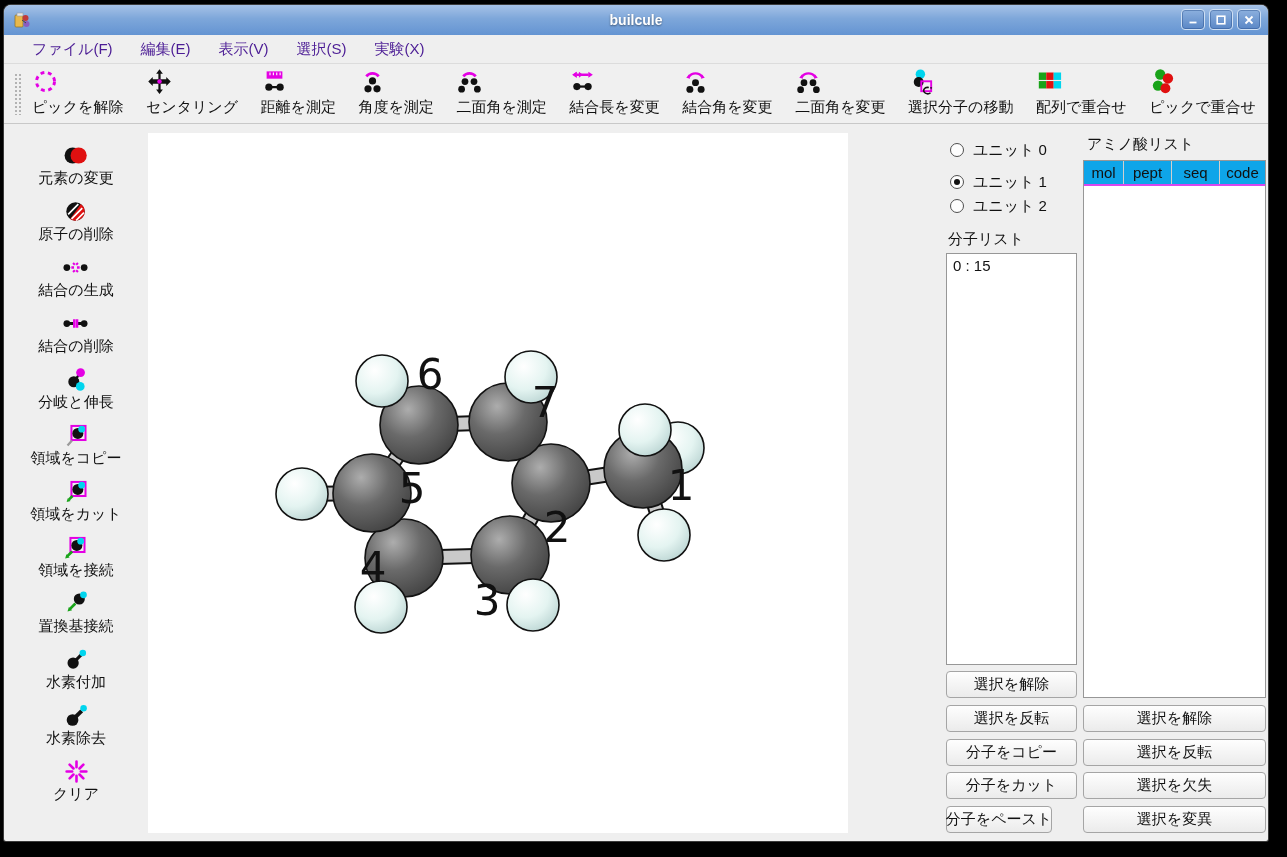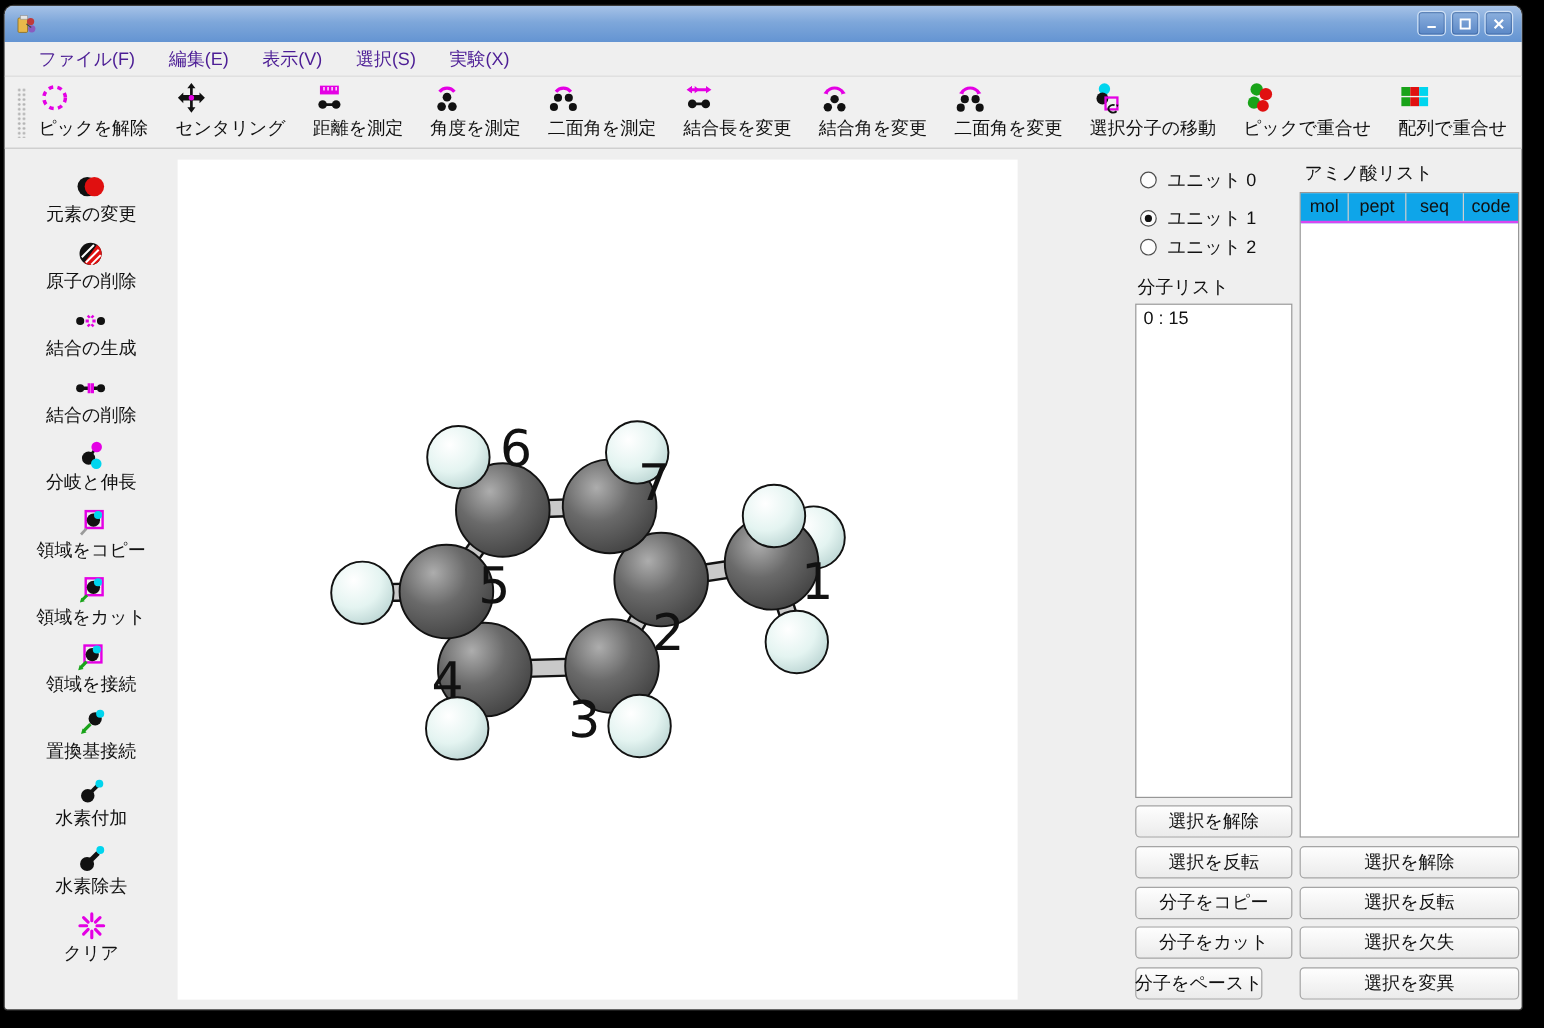--- a/index.html
+++ b/index.html
@@ -91,20 +91,21 @@
 <div id="window">
 
   <div class="titlebar">
     <svg class="titlebar-icon" viewBox="0 0 20 20">
       <rect x="3" y="5" width="8" height="12" rx="1" fill="#e8b84b" stroke="#8a6d20" stroke-width="0.7"></rect>
       <rect x="5" y="3" width="6" height="3" fill="#e6e6e6" stroke="#999" stroke-width="0.6"></rect>
       <circle cx="13.5" cy="8" r="3" fill="#c03a3a"></circle>
       <circle cx="14.5" cy="14" r="3" fill="#8a5cc0"></circle>
       <path d="M10 10l4 3" stroke="#444" stroke-width="1"></path>
     </svg>
+    <div class="title-text">builcule</div>
     <div class="win-controls">
       <div class="win-btn">
         <svg width="12" height="12" viewBox="0 0 12 12">
             <path d="M2.5 8.5h7" stroke="#fff" stroke-width="1.8"></path>
           </svg>
       </div>
       <div class="win-btn">
         <svg width="12" height="12" viewBox="0 0 12 12">
             <rect x="2.2" y="2.2" width="7.6" height="7.6" fill="none" stroke="#fff" stroke-width="1.6"></rect>
           </svg>
@@ -228,40 +229,40 @@
               <rect x="11.8" y="11.8" width="8.8" height="8.8" fill="none" stroke="#e400e4" stroke-width="1.7"></rect>
               <path d="M20 22a3.5 2.8 0 1 1-1.5-4.6" fill="none" stroke="#111" stroke-width="1.4"></path>
               <path d="M19.5 17l2 .2-1 1.8z" fill="#111"></path>
             </svg>
           </span>
         <span class="tlabel">選択分子の移動</span>
       </div>
       <div class="titem">
         <span class="ticon">
             <svg width="27" height="27" viewBox="0 0 24 24">
-              <circle cx="10" cy="5.8" r="4.6" fill="#19a319"></circle>
-              <circle cx="16.8" cy="9.3" r="4.6" fill="#e01010"></circle>
-              <circle cx="8" cy="15.6" r="4.6" fill="#19a319"></circle>
-              <circle cx="14.6" cy="18" r="4.4" fill="#e01010"></circle>
-            </svg>
-          </span>
-        <span class="tlabel">ピックで重合せ</span>
-      </div>
-      <div class="titem">
-        <span class="ticon">
-            <svg width="27" height="27" viewBox="0 0 24 24">
               <rect x="2.5" y="4" width="6.6" height="6.6" fill="#19a319"></rect>
               <rect x="9.1" y="4" width="6.6" height="6.6" fill="#e01010"></rect>
               <rect x="15.7" y="4" width="6.6" height="6.6" fill="#00d5ee"></rect>
               <rect x="2.5" y="11.6" width="6.6" height="6.6" fill="#19a319"></rect>
               <rect x="9.1" y="11.6" width="6.6" height="6.6" fill="#e01010"></rect>
               <rect x="15.7" y="11.6" width="6.6" height="6.6" fill="#00d5ee"></rect>
             </svg>
           </span>
         <span class="tlabel">配列で重合せ</span>
+      </div>
+      <div class="titem">
+        <span class="ticon">
+            <svg width="27" height="27" viewBox="0 0 24 24">
+              <circle cx="10" cy="5.8" r="4.6" fill="#19a319"></circle>
+              <circle cx="16.8" cy="9.3" r="4.6" fill="#e01010"></circle>
+              <circle cx="8" cy="15.6" r="4.6" fill="#19a319"></circle>
+              <circle cx="14.6" cy="18" r="4.4" fill="#e01010"></circle>
+            </svg>
+          </span>
+        <span class="tlabel">ピックで重合せ</span>
       </div>
     </div>
   </div>
 
   <div class="sidebar">
     <div class="sitem">
       <span class="sicon">
           <svg width="27" height="27" viewBox="0 0 24 24">
             <circle cx="9.5" cy="12" r="7.2" fill="#111"></circle>
             <circle cx="14.8" cy="12" r="7.2" fill="#e01010"></circle>

